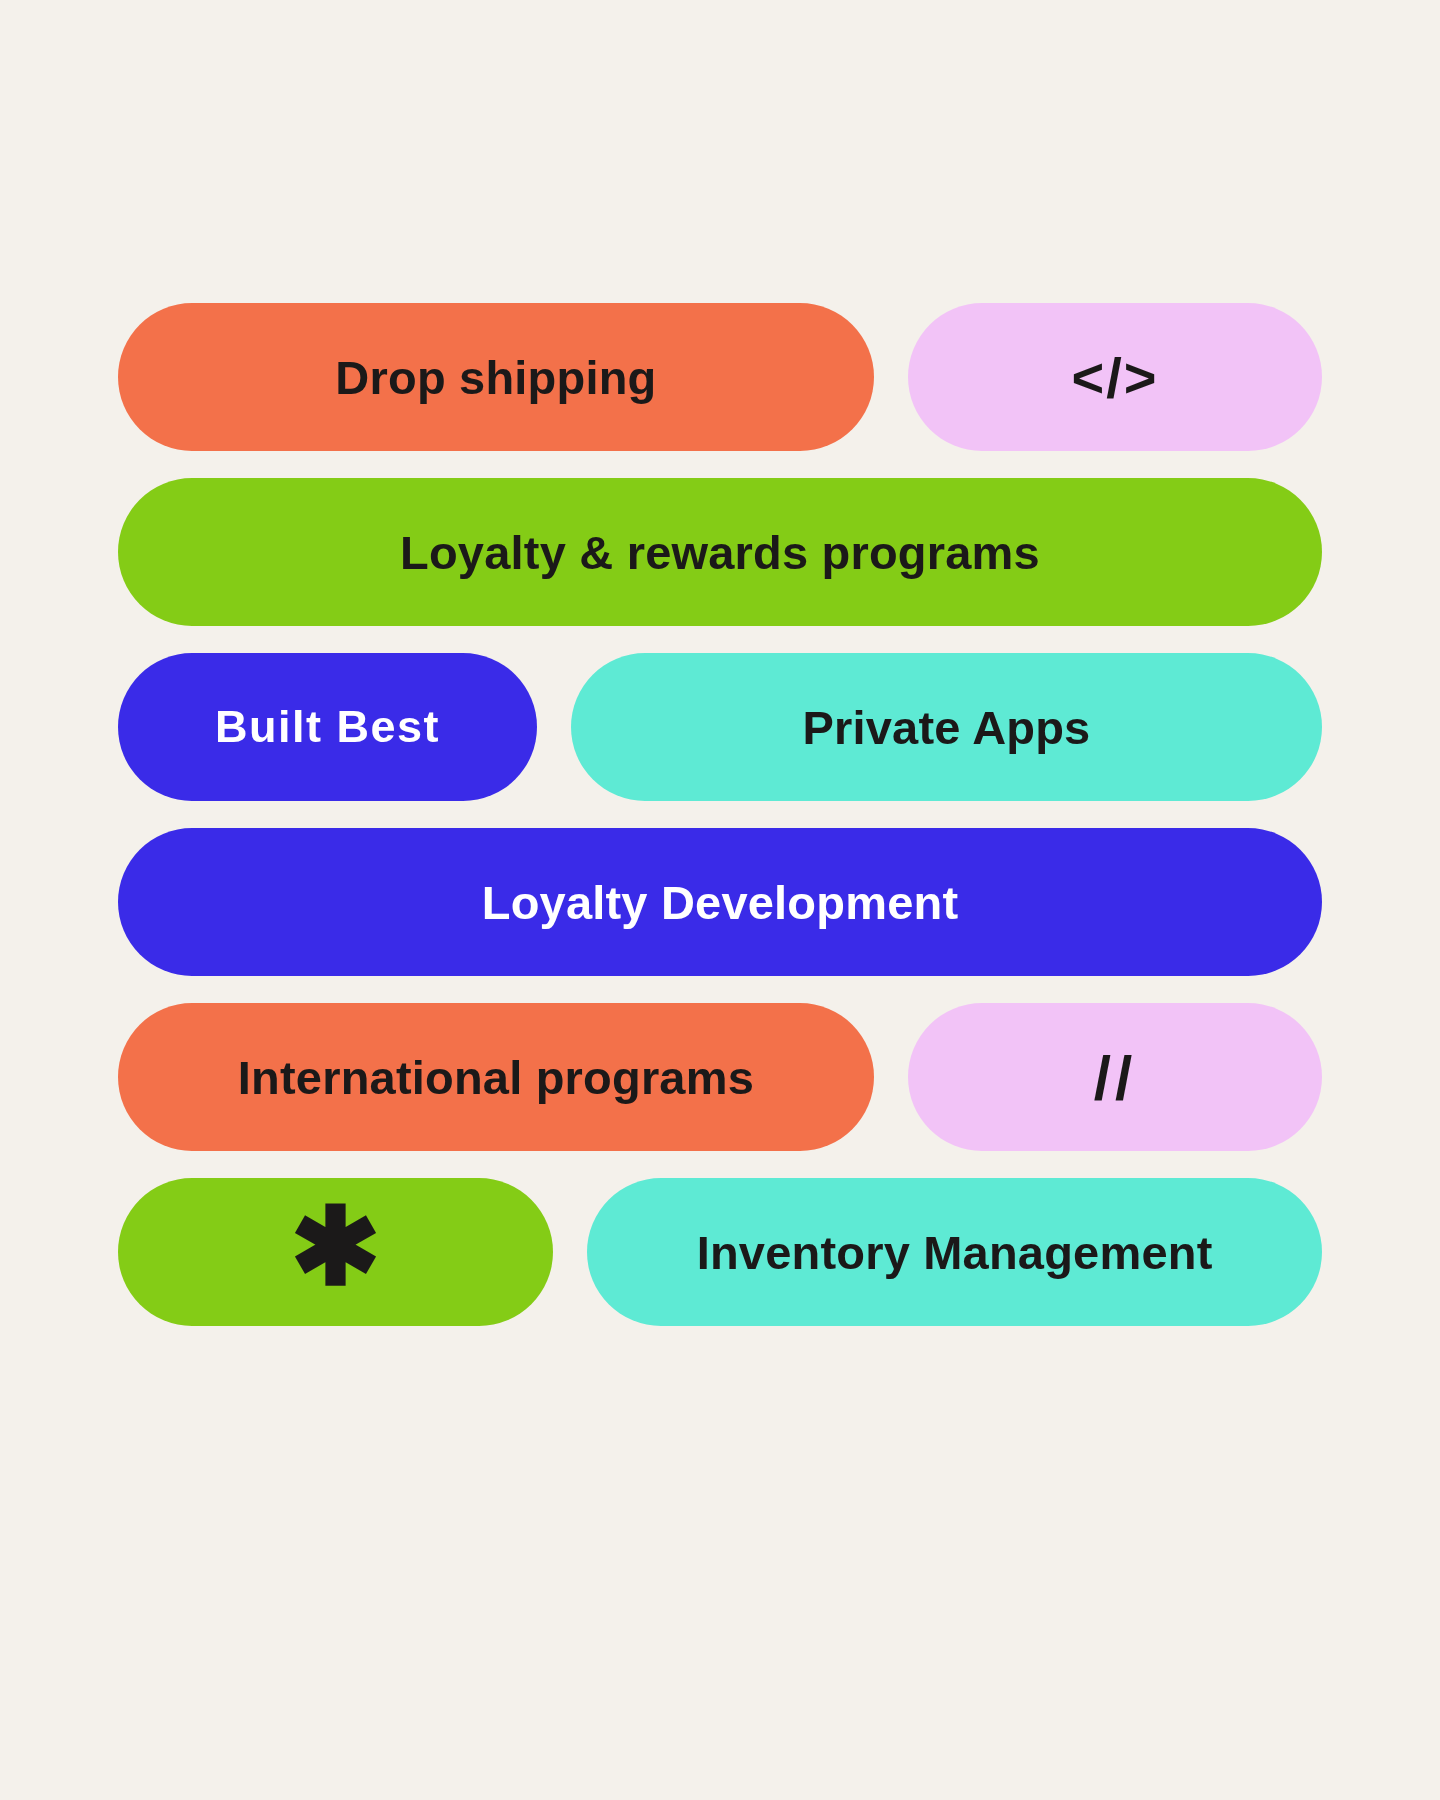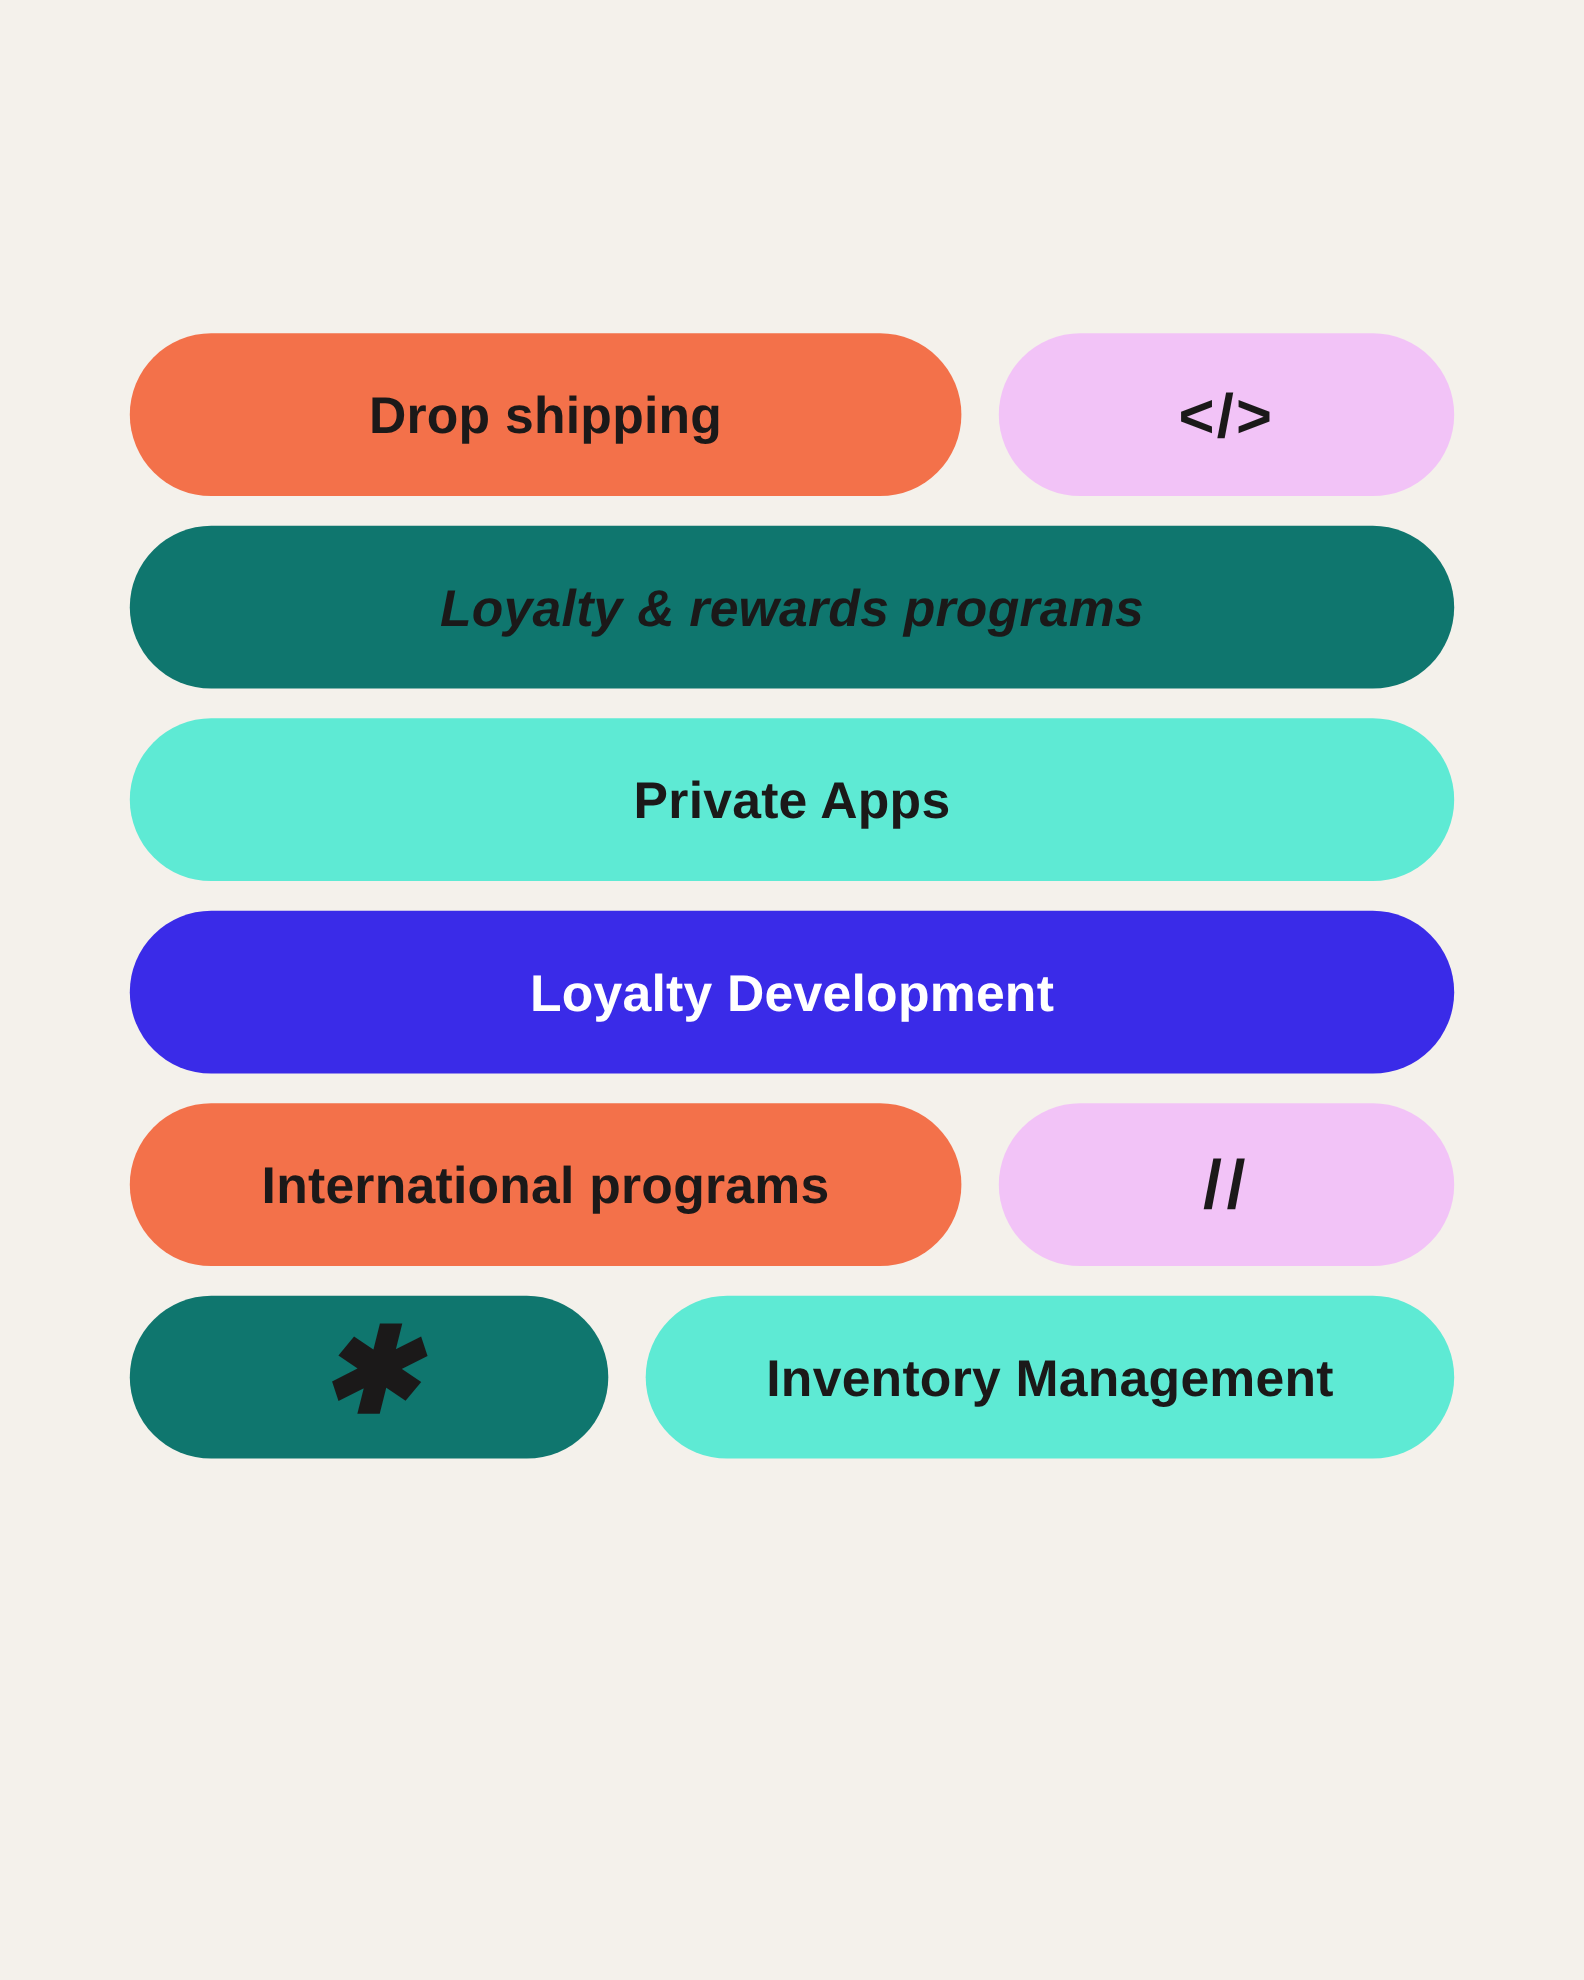--- a/index.html
+++ b/index.html
@@ -32,21 +32,21 @@
     color: #1B1919;
     font-weight: 700;
     font-size: 47px;
     letter-spacing: 0.2px;
     white-space: nowrap;
     overflow: hidden;
   }
   
   .c-orange { background: #F3714A; }
   .c-pink   { background: #F2C3F7; }
-  .c-purple { background: #0f766e; font-style: italic; }
+  .c-purple { background: #84cc16; }
   .c-blue   { background: #3A2BE8; color: #FFFFFF; }
   .c-green  { background: #5eead4; }
   
   .w-657 { flex: 657 1 0; }
   .w-360 { flex: 360 1 0; }
   .w-367 { flex: 367 1 0; }
   .w-658 { flex: 658 1 0; }
   .w-379 { flex: 379 1 0; }
   .w-640 { flex: 640 1 0; }
   .w-full { flex: 1 1 0; }
@@ -70,20 +70,23 @@
     </div>
   </div>
 
   <div class="row">
     <div class="pill c-purple w-full">
       <span>Loyalty &amp; rewards programs</span>
     </div>
   </div>
 
   <div class="row">
+    <div class="pill c-blue w-367 logo">
+      <span>Built Best</span>
+    </div>
     <div class="pill c-green w-658">
       <span>Private Apps</span>
     </div>
   </div>
 
   <div class="row">
     <div class="pill c-blue w-full">
       <span>Loyalty Development</span>
     </div>
   </div>

